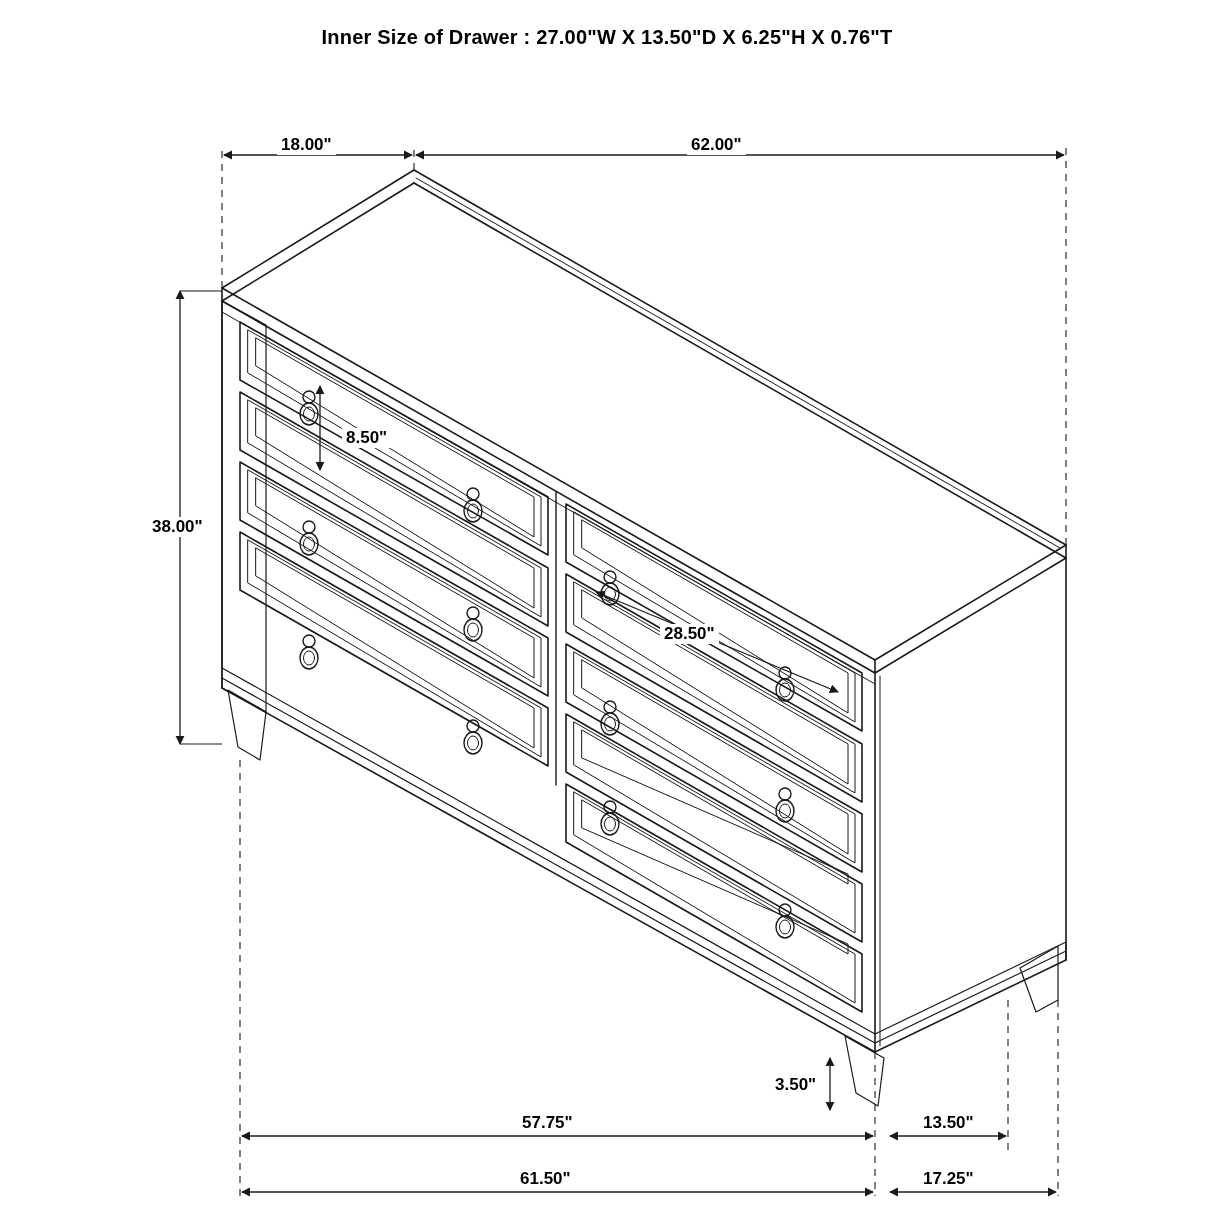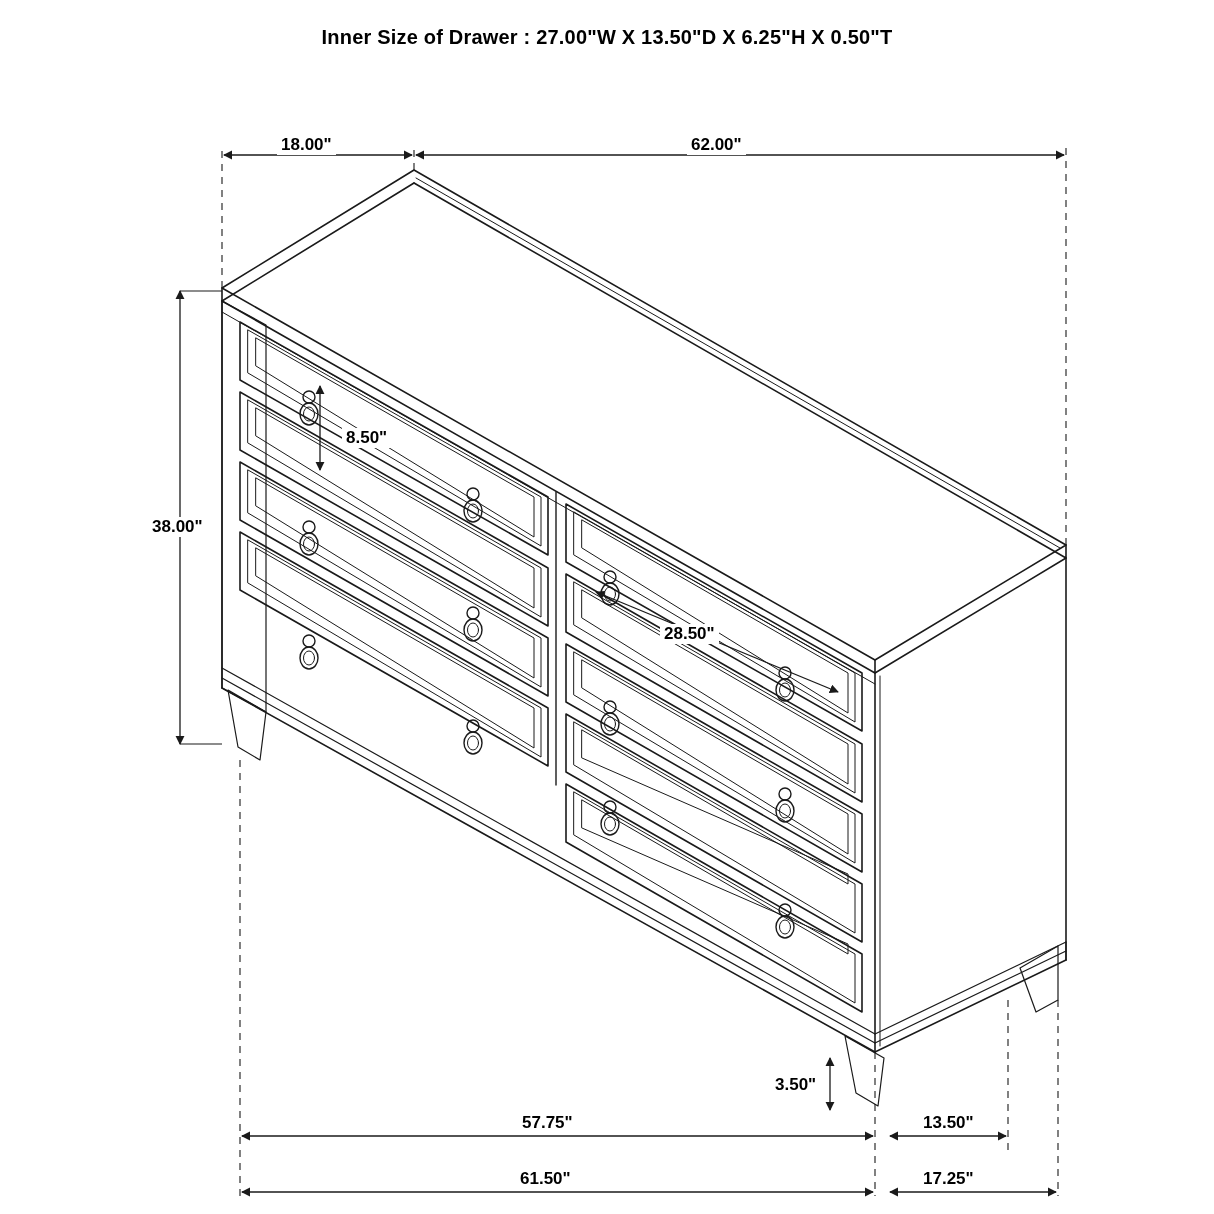--- a/index.html
+++ b/index.html
@@ -41,21 +41,21 @@
     left: 0;
     width: 1214px;
     height: 1214px;
   }
 </style>
 </head>
 <body>
 
 <div id="stage">
 
-  <div id="title">Inner Size of Drawer : 27.00"W X 13.50"D X 6.25"H X 0.50"T</div>
+  <div id="title">Inner Size of Drawer : 27.00"W X 13.50"D X 6.25"H X 0.76"T</div>
 
   <svg class="layer" viewBox="0 0 1214 1214">
     <defs>
       <marker id="arrowEnd" viewBox="0 0 10 10" refX="9" refY="5" markerWidth="7" markerHeight="7" orient="auto-start-reverse">
         <path d="M 0 0 L 10 5 L 0 10 z" fill="#1a1a1a"></path>
       </marker>
       <marker id="arrowStart" viewBox="0 0 10 10" refX="9" refY="5" markerWidth="7" markerHeight="7" orient="auto-start-reverse">
         <path d="M 0 0 L 10 5 L 0 10 z" fill="#1a1a1a"></path>
       </marker>
     </defs>

